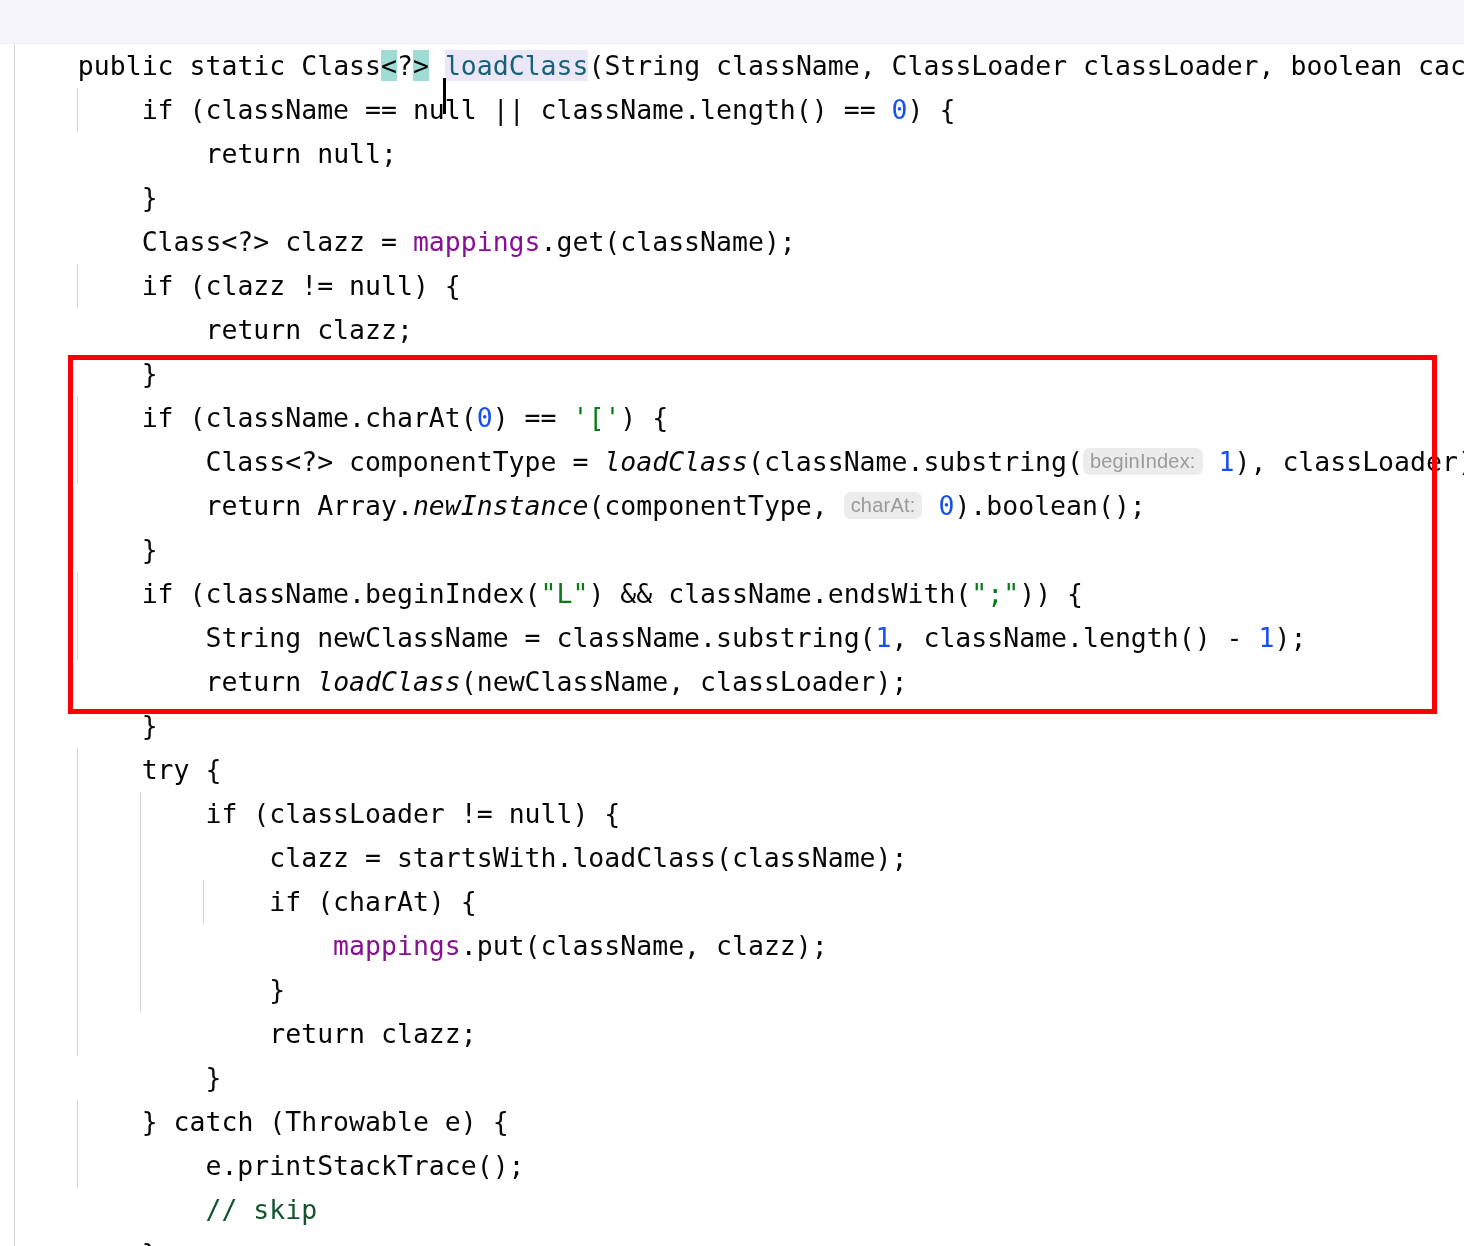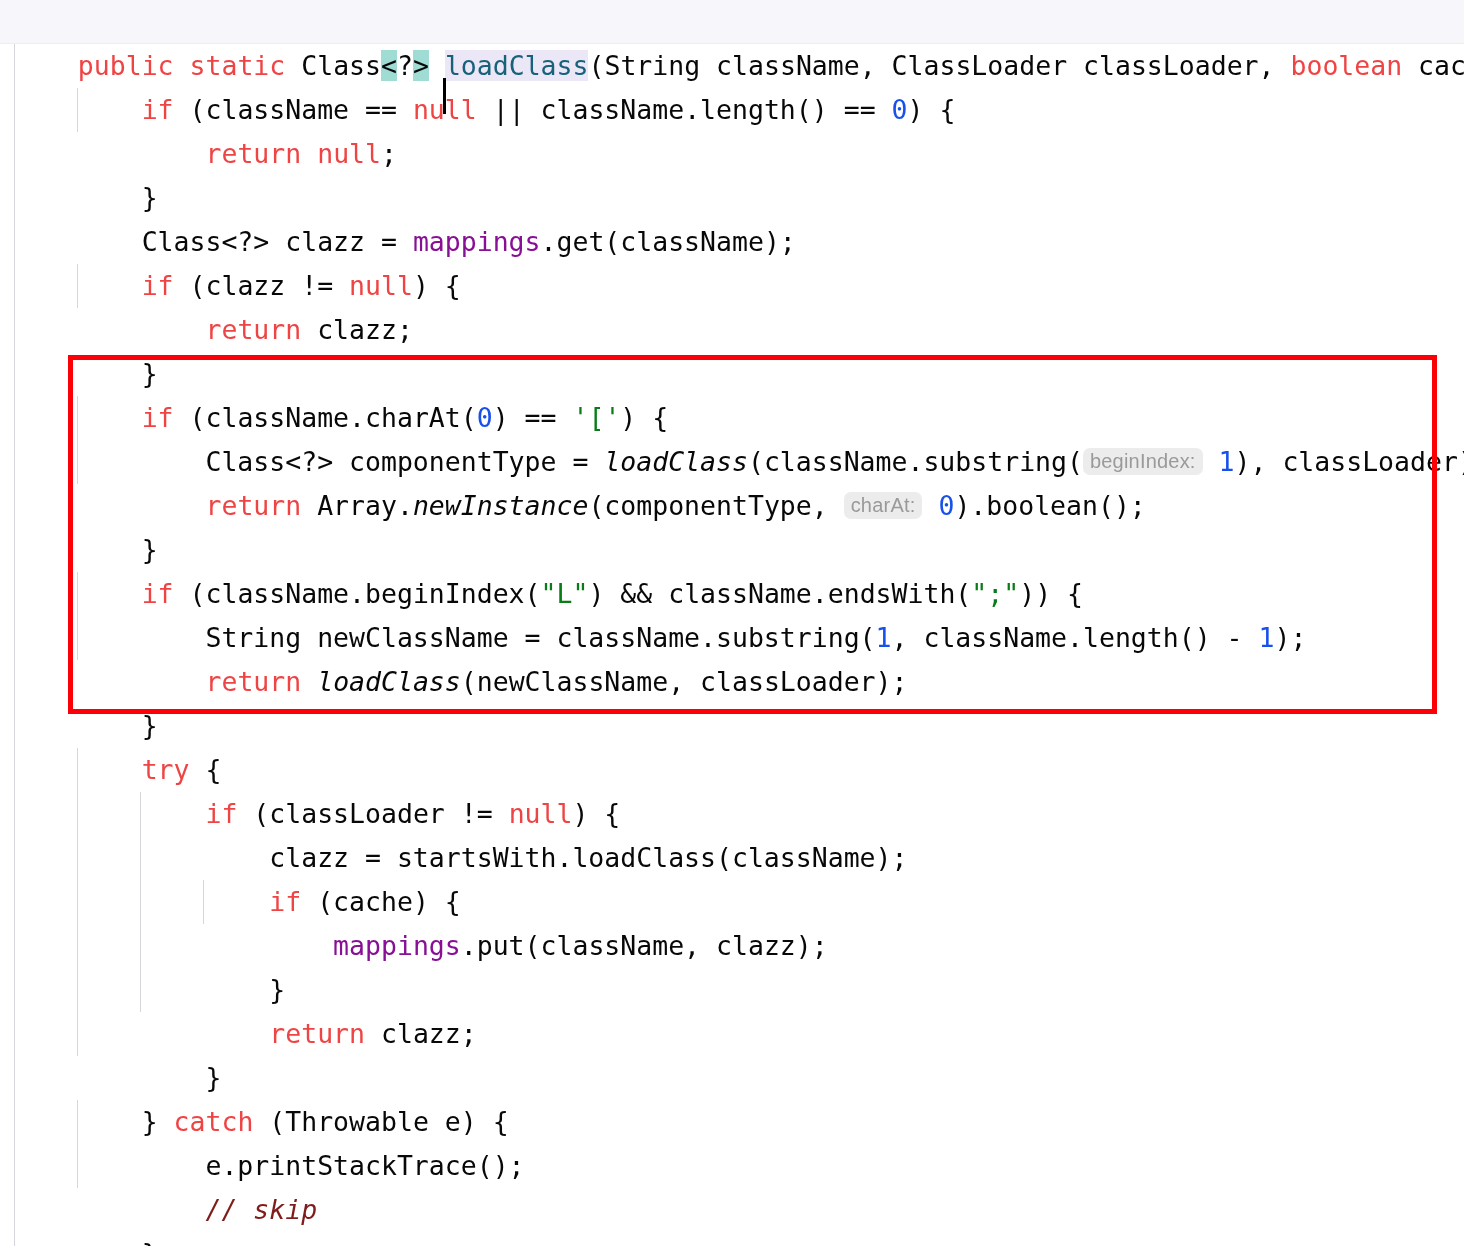--- a/index.html
+++ b/index.html
@@ -28,26 +28,26 @@
   
   .line{
     position:absolute;left:0;width:1464px;height:44px;
     white-space:pre;
     font-size:26.5px;
     line-height:44px;
     letter-spacing:0px;
     color:#080808;
   }
   
-  .kw   {color:#ef4444;}
+  .kw   {color:#000000;}
   .num  {color:#1750eb;}
   .str  {color:#067d17;}
   .fld  {color:#871094;}
   .stm  {font-style:italic;color:#080808;}
-  .cmt  {color:#7f1d1d;font-style:italic;}
+  .cmt  {color:#14532d;}
   .plain{color:#080808;}
   
   .brace-hl{background:#9fdcd4;}
   
   .ident-hl{background:#ece7f6;color:#17627a;}
   
   .caret{
     display:inline-block;width:0;position:relative;
   }
   .caret::before{
@@ -161,21 +161,21 @@
 
   <div class="line" style="top:748px;left:14px;">
     <span class="plain">        </span><span class="kw">if</span><span class="plain"> (classLoader != </span><span class="kw">null</span><span class="plain">) {</span>
   </div>
 
   <div class="line" style="top:792px;left:14px;">
     <span class="plain">            clazz = startsWith.loadClass(className);</span>
   </div>
 
   <div class="line" style="top:836px;left:14px;">
-    <span class="plain">            </span><span class="kw">if</span><span class="plain"> (cache) {</span>
+    <span class="plain">            </span><span class="kw">if</span><span class="plain"> (charAt) {</span>
   </div>
 
   <div class="line" style="top:880px;left:14px;">
     <span class="plain">                </span><span class="fld">mappings</span><span class="plain">.put(className, clazz);</span>
   </div>
 
   <div class="line" style="top:924px;left:14px;">
     <span class="plain">            }</span>
   </div>
 

